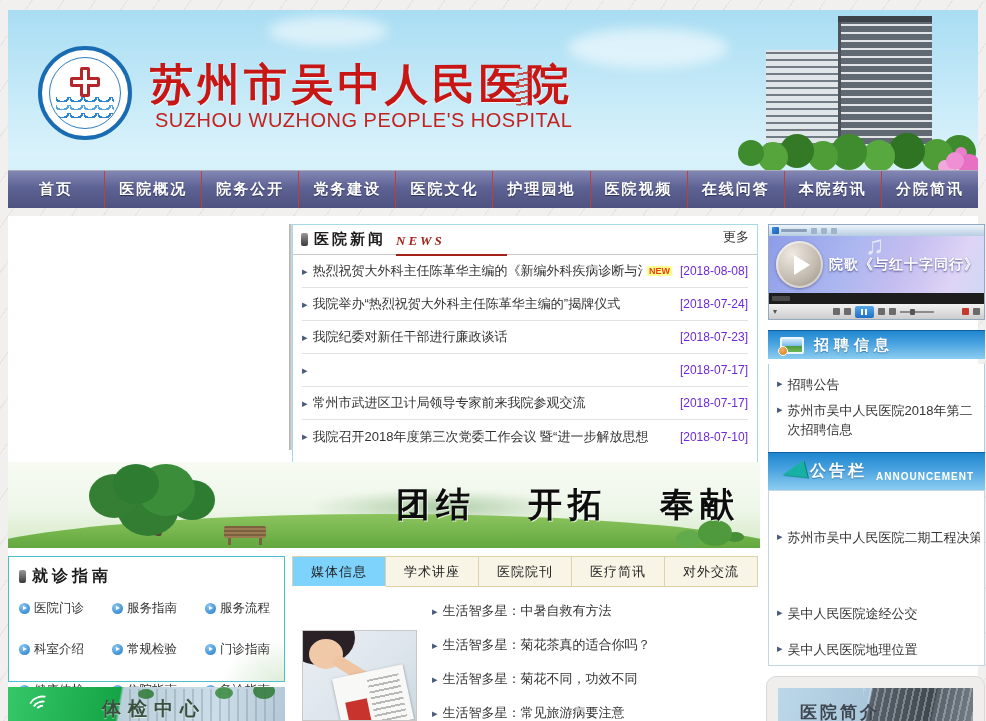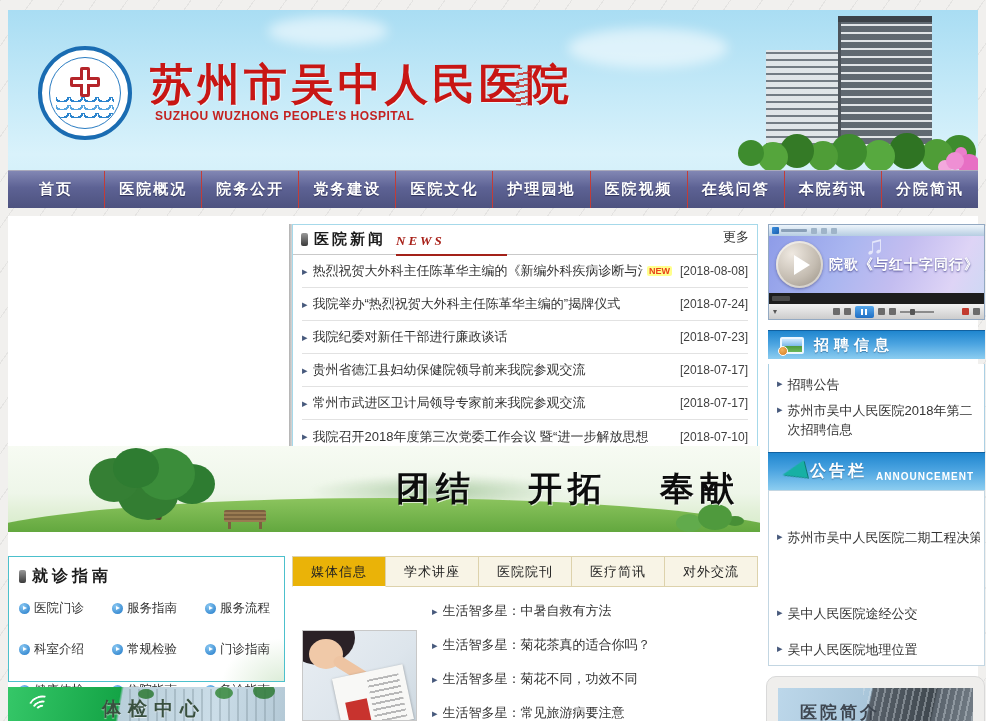--- a/index.html
+++ b/index.html
@@ -22,21 +22,21 @@
 .logo-cross .h { position:absolute; left:0; top:10px; width:30px; height:10px; background:#b5252a; border-radius:2px; }
 .logo-cross .vi { position:absolute; left:13px; top:3px; width:4px; height:24px; background:#fff; }
 .logo-cross .hi { position:absolute; left:3px; top:13px; width:24px; height:4px; background:#fff; }
 .logo-waves { position:absolute; left:6px; right:6px; bottom:8px; height:26px; overflow:hidden; }
 .wave { height:5px; margin-top:3px; background:
   radial-gradient(circle at 6px -2px, transparent 6px, #2b84cd 6px 8px, transparent 8px);
   background-size:14px 8px; background-repeat:repeat-x; }
 .wave.w2 { background:radial-gradient(circle at 6px -2px, transparent 6px, #57a6e0 6px 8px, transparent 8px); background-size:14px 8px; }
 .hospital-cn { position:absolute; left:142px; top:46px; font-family:"DejaVu Serif",serif; font-weight:bold;
   font-size:43px; color:#c81614; letter-spacing:4px; text-shadow:1px 1px 0 rgba(255,255,255,.6); }
-.hospital-en { position:absolute; left:147px; top:99px; font-size:12px; font-weight:bold; color:#c32220; letter-spacing:.5px; }
+.hospital-en { position:absolute; left:147px; top:99px; font-size:20px; font-weight:normal; color:#c32220; letter-spacing:.5px; }
 .signature { position:absolute; left:508px; top:58px; width:14px; height:38px; transform:rotate(8deg);
   background:repeating-linear-gradient(160deg,#c8332e 0 2px, transparent 2px 6px); opacity:.85; }
 
 .building { position:absolute; right:0; top:0; width:240px; height:160px; }
 .tower-side { position:absolute; left:28px; top:40px; width:72px; height:102px;
   background:repeating-linear-gradient(0deg, rgba(70,80,90,.55) 0 2px, rgba(230,235,238,.9) 2px 7px),#aab2b8; }
 .tower-main { position:absolute; left:100px; top:12px; width:94px; height:132px;
   background:repeating-linear-gradient(0deg, rgba(245,248,250,.85) 0 2px, rgba(95,104,112,.9) 2px 8px),#6d757c;
   border-left:3px solid #4d545b; }
 .tower-cap { position:absolute; left:100px; top:6px; width:94px; height:8px; background:#3c4248; }
@@ -73,21 +73,21 @@
 .news-title { font-size:15px; font-weight:bold; color:#1c1c1c; letter-spacing:3px; }
 .news-en { margin-left:10px; color:#a82018; font-family:"Liberation Serif",serif; font-weight:bold; font-style:italic;
   font-size:13px; letter-spacing:3px; position:relative; top:5px; padding:0 62px 5px 0; border-bottom:2px solid #a32119; }
 .news-more { margin-left:auto; font-size:13px; color:#333; cursor:pointer; position:relative; top:-3px; }
 .news-row { display:flex; align-items:center; height:33px; margin:0 9px; border-bottom:1px solid #e2e2e2; }
 .news-row:last-child { border-bottom:none; }
 .arrow { color:#47597c; margin-right:5px; font-size:11px; flex:0 0 auto; }
 .news-text { font-size:13px; color:#333; white-space:nowrap; overflow:hidden; cursor:pointer; }
 .badge-new { background:#ffff8c; color:#e8401c; font-size:9px; font-weight:bold; padding:0 2px; margin-left:4px;
   border-radius:2px; flex:0 0 auto; }
-.news-date { margin-left:auto; padding-left:8px; font-size:12px; color:#404040; flex:0 0 auto; }
+.news-date { margin-left:auto; padding-left:8px; font-size:12px; color:#6d28d9; flex:0 0 auto; }
 
 
 .video { position:absolute; left:768px; top:224px; width:217px; height:96px; border:1px solid #93a9c2; background:#dde6ef; }
 .v-titlebar { height:11px; background:linear-gradient(180deg,#eef5fb,#b6cde2); display:flex; align-items:center; padding:0 3px; gap:2px; }
 .v-logo { width:7px; height:7px; background:linear-gradient(135deg,#3a8fe0,#1b5fae); border-radius:1px; }
 .v-tline { width:26px; height:3px; background:#8aa0b8; border-radius:1px; }
 .v-winbtn { width:6px; height:6px; background:#9fb4c8; border-radius:1px; margin-left:2px; }
 .v-winbtn:first-of-type { margin-left:auto; }
 .v-screen { position:relative; height:57px; overflow:hidden;
   background:linear-gradient(115deg,#8e9ce8 0%,#aab6f0 35%,#c3bdf0 60%,#ded4f6 85%,#cfd8f4 100%); }
@@ -126,21 +126,21 @@
 .side-item { display:flex; margin-bottom:7px; line-height:1.45; cursor:pointer; }
 .announce-head { top:452px; height:38px; }
 .mega-icon { width:0; height:0; margin:0 4px 0 14px; border-top:9px solid transparent; border-bottom:9px solid transparent;
   border-right:24px solid #17b0a4; transform:rotate(-14deg); filter:drop-shadow(1px 1px 0 #0d7a72); }
 .announce-label { font-size:16px; font-weight:bold; letter-spacing:3px; text-shadow:0 1px 1px rgba(0,40,80,.4); }
 .announce-en { font-size:10px; font-weight:bold; letter-spacing:1px; margin:10px 0 0 9px; }
 .announce-box { top:490px; height:176px; border:1px solid #c3d6e2; }
 .an-item { position:absolute; left:8px; right:4px; display:flex; line-height:1.4; cursor:pointer; white-space:nowrap; overflow:hidden; }
 
 
-.slogan { position:absolute; left:8px; top:446px; width:752px; height:86px; overflow:hidden;
+.slogan { position:absolute; left:8px; top:462px; width:752px; height:86px; overflow:hidden;
   background:linear-gradient(180deg,#f7fbf3 0%,#eef6e9 55%,#e2f0d8 75%,#d5ebc8 100%); }
 .hill { position:absolute; bottom:-16px; left:-60px; right:-60px; height:50px;
   background:linear-gradient(180deg,#8cc45e,#4f9a30); border-radius:50% 50% 0 0 / 100% 100% 0 0; }
 .mount { position:absolute; left:300px; top:28px; width:260px; height:34px; border-radius:50%;
   background:radial-gradient(ellipse at center, rgba(120,170,110,.55), rgba(120,170,110,0) 70%); filter:blur(2px); }
 .canopy { position:absolute; left:105px; top:2px; width:46px; height:40px; border-radius:50%; background:#2e7c31;
   box-shadow:30px 6px 0 6px #3b8d3a, -22px 12px 0 2px #357f34, 56px 16px 0 0 #2e7c31,
              12px 22px 0 8px #securityinvalid; }
 .canopy { box-shadow:30px 6px 0 6px #3b8d3a, -22px 12px 0 2px #357f34, 56px 16px 0 0 #2e7c31, 12px 24px 0 8px #337d32; }
 .trunk { position:absolute; left:148px; top:38px; width:7px; height:36px; background:#5a4632; transform:rotate(5deg); border-radius:2px; }
@@ -182,21 +182,21 @@
   box-shadow:-40px 2px 0 -2px #38893c, -118px 3px 0 -3px #2e7a35; opacity:.85; }
 .ck-text { position:absolute; left:94px; top:9px; font-size:19px; font-weight:bold; color:#39503f; letter-spacing:7px;
   text-shadow:0 1px 1px rgba(255,255,255,.6); }
 
 
 .media-box { position:absolute; left:292px; top:556px; width:466px; height:165px; background:#fff; }
 .tab-strip { display:flex; height:31px; }
 .tab { flex:1; display:flex; align-items:center; justify-content:center; font-size:13px; color:#222;
   background:#f8f4e6; border:1px solid #ddd2ac; border-left:none; cursor:pointer; letter-spacing:1px; }
 .tab:first-child { border-left:1px solid #ddd2ac; }
-.tab.active { background:#eab308; border-bottom-color:#fff; }
+.tab.active { background:#7dd3fc; border-bottom-color:#fff; }
 .media-img { position:absolute; left:10px; top:74px; width:115px; height:91px; overflow:hidden;
   background:linear-gradient(135deg,#e9eef3 0%,#dde5ec 60%,#cdd8e0 100%); border:1px solid #c8c8c8; }
 .mi-hair { position:absolute; left:-18px; top:-20px; width:70px; height:54px; border-radius:50%; background:#2a2126; }
 .mi-face { position:absolute; left:6px; top:8px; width:34px; height:30px; border-radius:50%; background:#f0c9a8; }
 .mi-arm { position:absolute; left:28px; top:34px; width:46px; height:12px; background:#eec4a2; border-radius:6px; transform:rotate(32deg); }
 .mi-paper { position:absolute; left:34px; top:40px; width:72px; height:56px; background:#f8f8f6; transform:rotate(-12deg);
   box-shadow:0 1px 3px rgba(0,0,0,.35); }
 .mi-red { position:absolute; left:8px; top:26px; width:22px; height:24px; background:#c8332e; }
 .mi-lines { position:absolute; left:34px; top:8px; width:32px; height:44px;
   background:repeating-linear-gradient(0deg,#b8b8b8 0 2px, transparent 2px 6px); }
@@ -285,21 +285,20 @@
       <span class="news-text">我院举办“热烈祝贺大外科主任陈革华主编的”揭牌仪式</span>
       <span class="news-date">[2018-07-24]</span>
     </div>
     <div class="news-row">
       <span class="arrow">▸</span>
       <span class="news-text">我院纪委对新任干部进行廉政谈话</span>
       <span class="news-date">[2018-07-23]</span>
     </div>
     <div class="news-row">
       <span class="arrow">▸</span>
-      <span class="news-text">贵州省德江县妇幼保健院领导前来我院参观交流</span>
       <span class="news-date">[2018-07-17]</span>
     </div>
     <div class="news-row">
       <span class="arrow">▸</span>
       <span class="news-text">常州市武进区卫计局领导专家前来我院参观交流</span>
       <span class="news-date">[2018-07-17]</span>
     </div>
     <div class="news-row">
       <span class="arrow">▸</span>
       <span class="news-text">我院召开2018年度第三次党委工作会议 暨“进一步解放思想</span>

